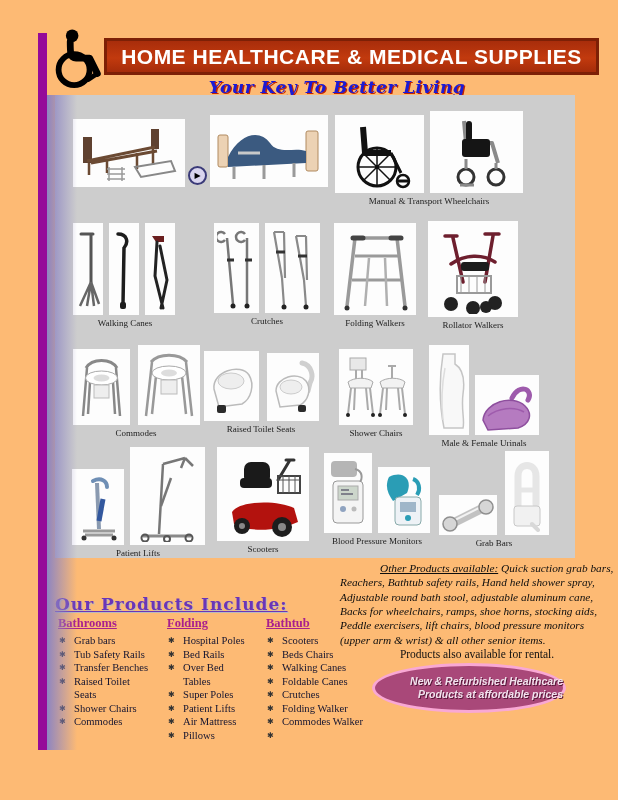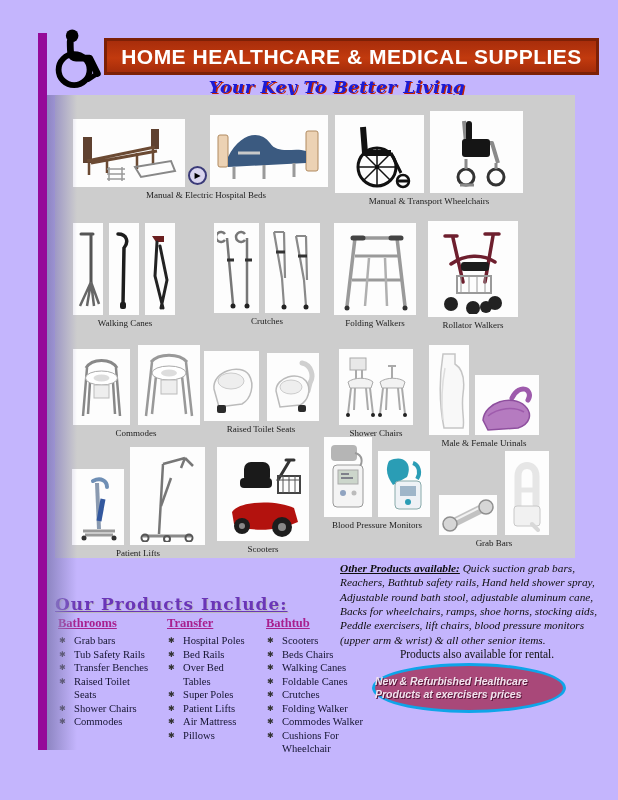--- a/index.html
+++ b/index.html
@@ -1,16 +1,16 @@
 <!DOCTYPE html>
 <html><head>
 <meta charset="utf-8">
 <style>
   html,body{margin:0;padding:0;background:#fff;}
-  .page{position:relative;width:618px;height:800px;background:#c4b5fd;overflow:hidden;
+  .page{position:relative;width:618px;height:800px;background:#fdba74;overflow:hidden;
         font-family:"Liberation Serif",serif;}
   
   .purple-bar{position:absolute;left:38px;top:33px;width:9px;height:717px;background:#950a99;}
   .fade-strip{position:absolute;left:47px;top:95px;width:30px;height:655px;
               background:linear-gradient(90deg,#8d85c2 0%,rgba(205,205,205,0) 100%);z-index:3;}
   
   .wc-icon{position:absolute;left:46px;top:27px;width:62px;height:64px;z-index:2;}
   .banner{position:absolute;left:104px;top:38px;width:489px;height:31px;
           background:linear-gradient(180deg,#a82d0b 0%,#c23a0e 55%,#a52c0a 100%);
           border:3px solid #7d2006;display:flex;align-items:center;justify-content:center;}
@@ -40,43 +40,43 @@
   .g6{left:16px;top:250px;width:130px;} .g6 .tiles{gap:8px;justify-content:center;}
   .g6 .t1{width:57px;height:76px;} .g6 .t2{width:62px;height:80px;}
   .g7{left:148px;top:256px;width:116px;} .g7 .tiles{gap:8px;justify-content:center;}
   .g7 .t1{width:55px;height:70px;} .g7 .t2{width:52px;height:68px;}
   .g8{left:282px;top:254px;width:78px;} .g8 .tiles{justify-content:center;} .g8 .t1{width:74px;height:76px;}
   .g9{left:372px;top:250px;width:114px;} .g9 .tiles{gap:6px;justify-content:center;}
   .g9 .t1{width:40px;height:90px;} .g9 .t2{width:64px;height:60px;}
   .g10{left:16px;top:352px;width:134px;} .g10 .tiles{gap:6px;justify-content:center;}
   .g10 .t1{width:52px;height:76px;} .g10 .t2{width:75px;height:98px;}
   .g11{left:160px;top:352px;width:96px;} .g11 .tiles{justify-content:center;} .g11 .t1{width:92px;height:94px;}
-  .g12{left:266px;top:342px;width:112px;} .g12 .tiles{gap:6px;justify-content:center;}
+  .g12{left:266px;top:358px;width:112px;} .g12 .tiles{gap:6px;justify-content:center;}
   .g12 .t1{width:48px;height:80px;} .g12 .t2{width:52px;height:66px;}
   .g13{left:386px;top:356px;width:106px;} .g13 .tiles{gap:8px;justify-content:center;}
   .g13 .t1{width:58px;height:40px;} .g13 .t2{width:44px;height:84px;}
   
   .script-head{position:absolute;left:55px;top:570px;width:292px;text-align:left;
                font-family:"DejaVu Serif",serif;font-weight:bold;font-size:17px;
                color:#6a35b8;text-decoration:underline;letter-spacing:1px;text-shadow:1px 1px 1px #bbb;margin-top:24px;}
   .other{position:absolute;left:340px;top:561px;width:274px;font-style:italic;font-size:11.3px;
          line-height:1.27;color:#0e0e0e;}
-  .other .lead{font-weight:bold;text-decoration:underline;}
+  .other .lead{font-weight:normal;text-decoration:underline;margin-left:40px;}
   .cols{position:absolute;left:58px;top:616px;width:284px;display:flex;gap:13px;}
   .col{flex:0 0 auto;}
   .col0{width:96px;} .col1{width:86px;} .col2{width:98px;}
   .colhead{font-weight:bold;font-size:12.5px;color:#a81f8e;text-decoration:underline;margin-bottom:3px;}
   .plist{list-style:none;margin:0;padding:0;}
   .pitem{display:flex;font-size:10.6px;color:#141430;line-height:1.28;}
   .bul{flex:0 0 15px;font-size:8px;color:#333;padding-top:2px;padding-left:1px;}
   .ptext{flex:1;}
   .rental{position:absolute;left:340px;top:648px;width:274px;text-align:center;font-size:11.5px;color:#101010;}
   .oval{position:absolute;left:372px;top:663px;width:194px;height:50px;border-radius:50%;
-        background:#a94879;border:3px solid #0ea5e9;display:flex;flex-direction:column;
-        align-items:flex-start;justify-content:center;box-sizing:border-box;}
+        background:#a94879;border:3px solid #f9a8d4;display:flex;flex-direction:column;
+        align-items:flex-end;justify-content:center;box-sizing:border-box;}
   .oval div{font-family:"Liberation Sans",sans-serif;font-style:italic;font-weight:bold;
             font-size:10.5px;color:#f2e3ee;text-shadow:1px 1px 0 #571739;line-height:1.25;white-space:nowrap;}
   .contact{position:absolute;left:334px;top:733px;width:282px;font-weight:bold;font-size:12.5px;
            color:#2428c8;white-space:nowrap;}
 </style>
 </head>
 <body>
 
 <div class="page">
   <div class="purple-bar"></div>
@@ -115,21 +115,20 @@
           <svg width="110" height="64" viewBox="0 0 110 64">
             <rect x="4" y="16" width="10" height="32" rx="2" fill="#ecd2b4" stroke="#b08a60"></rect>
             <rect x="92" y="12" width="12" height="40" rx="2" fill="#ecd2b4" stroke="#b08a60"></rect>
             <path d="M14 38 C26 14 46 10 56 24 C64 36 80 28 92 32 L92 44 L14 48 Z" fill="#3b5a80"></path>
             <path d="M20 48 L20 60 M50 46 L50 60 M80 44 L80 58" stroke="#9a9a9a" stroke-width="3"></path>
             <path d="M24 34 h22" stroke="#c9c9c9" stroke-width="3"></path>
           </svg>
         </div>
       </div>
       <div class="caption">
-        <div>Manual &amp; Electric Hospital Beds</div>
       </div>
     </div>
 
     <div class="group g1">
       <div class="tiles">
         <div class="tile t1">
           <svg width="82" height="70" viewBox="0 0 82 70">
             <path d="M24 8 L26 34 L52 34" stroke="#111" stroke-width="6" fill="none" stroke-linejoin="round"></path>
             <circle cx="38" cy="48" r="19" fill="none" stroke="#111" stroke-width="3"></circle>
             <path d="M38 29 V67 M19 48 H57 M25 35 L51 61 M51 35 L25 61" stroke="#111" stroke-width="1.5"></path>
@@ -444,21 +443,21 @@
             <span class="bul">✱</span>
             <span class="ptext">Shower Chairs</span>
           </li>
         <li class="pitem">
             <span class="bul">✱</span>
             <span class="ptext">Commodes</span>
           </li>
       </ul>
     </div>
     <div class="col col1">
-      <div class="colhead">Transfer</div>
+      <div class="colhead">Folding</div>
       <ul class="plist">
         <li class="pitem">
             <span class="bul">✱</span>
             <span class="ptext">Hospital Poles</span>
           </li>
         <li class="pitem">
             <span class="bul">✱</span>
             <span class="ptext">Bed Rails</span>
           </li>
         <li class="pitem">
@@ -509,26 +508,25 @@
         <li class="pitem">
             <span class="bul">✱</span>
             <span class="ptext">Folding Walker</span>
           </li>
         <li class="pitem">
             <span class="bul">✱</span>
             <span class="ptext">Commodes Walker</span>
           </li>
         <li class="pitem">
             <span class="bul">✱</span>
-            <span class="ptext">Cushions For Wheelchair</span>
           </li>
       </ul>
     </div>
   </div>
 
   <div class="rental">Products also available for rental.</div>
 
   <div class="oval">
     <div>New &amp; Refurbished Healthcare</div>
-    <div>Products at exercisers  prices</div>
+    <div>Products at affordable  prices</div>
   </div>
 
 </div>
 
 </body></html>

